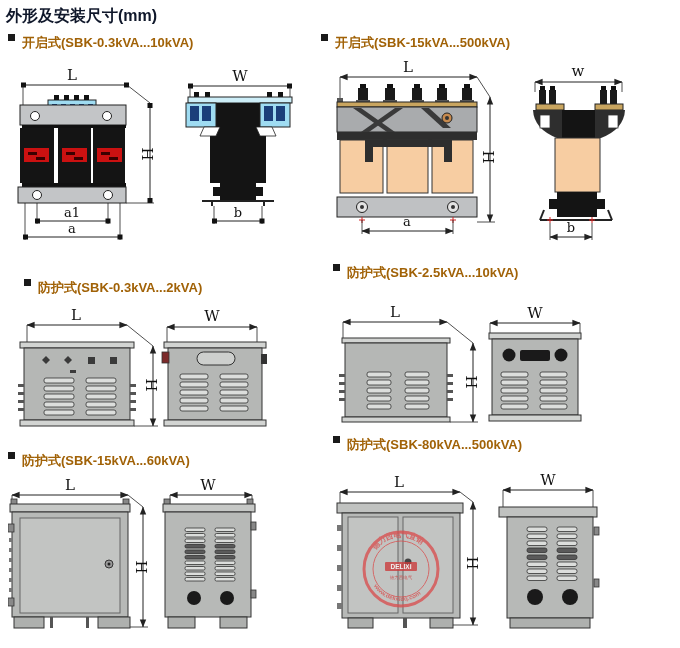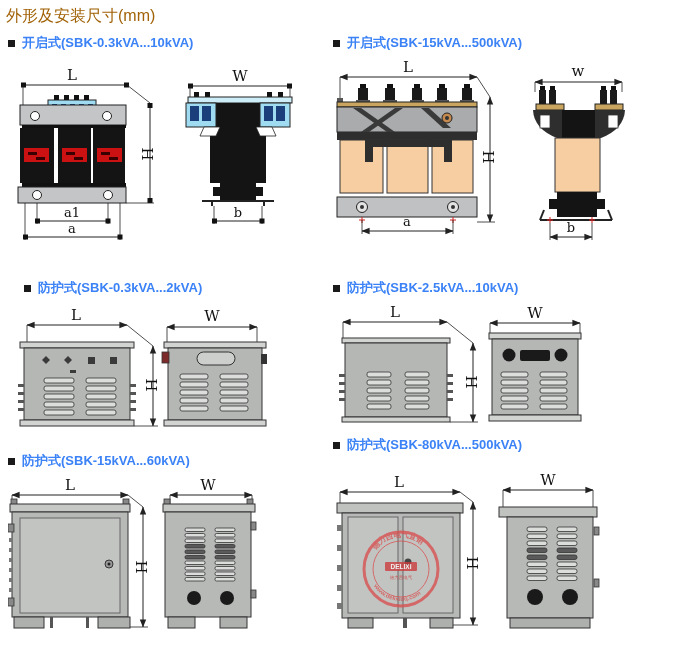--- a/index.html
+++ b/index.html
@@ -1,49 +1,49 @@
 <!DOCTYPE html>
 <html><head>
 <meta charset="utf-8">
 <style>
   html,body{margin:0;padding:0}
   body{width:680px;height:648px;background:#fff;position:relative;overflow:hidden;
        font-family:"Liberation Sans","DejaVu Sans",sans-serif}
-  #title{position:absolute;left:6px;top:6px;font-weight:normal;font-size:16px;color:#a16207}
-  .sec{position:absolute;display:flex;align-items:center;gap:7px;
-       font-weight:bold;font-size:13px;color:#3b82f6;white-space:nowrap}
+  #title{position:absolute;left:6px;top:6px;font-weight:bold;font-size:16px;color:#0f172a}
+  .sec{position:absolute;display:flex;align-items:flex-start;gap:7px;
+       font-weight:bold;font-size:13px;color:#a16207;white-space:nowrap}
   .sec .bullet{width:7px;height:7px;background:#1a1a1a;flex:none}
   .diag{position:absolute}
   svg .dl{stroke:#222;stroke-width:1;fill:none}
   svg .ext{stroke:#222;stroke-width:.8;fill:none}
   svg .sq{fill:#111}
   svg .lv{fill:#dcdedc;stroke:#333;stroke-width:.8}
   svg .lvd{fill:#5a5a5a;stroke:#333;stroke-width:.8}
   svg .fin{fill:#555}
   svg text.dimL{font:15px "DejaVu Serif","Liberation Serif",serif;fill:#111;text-anchor:middle}
   svg text.dimS{font:13px "DejaVu Serif","Liberation Serif",serif;fill:#111;text-anchor:middle}
 </style>
 </head>
 <body>
 
 <div id="title">外形及安装尺寸(mm)</div>
 
 <div class="sec" style="left:8px;top:34px">
   <span class="bullet"></span>
   <span>开启式(SBK-0.3kVA...10kVA)</span>
 </div>
-<div class="sec" style="left:333px;top:34px">
+<div class="sec" style="left:321px;top:34px">
   <span class="bullet"></span>
   <span>开启式(SBK-15kVA...500kVA)</span>
 </div>
 <div class="sec" style="left:24px;top:279px">
   <span class="bullet"></span>
   <span>防护式(SBK-0.3kVA...2kVA)</span>
 </div>
-<div class="sec" style="left:333px;top:279px">
+<div class="sec" style="left:333px;top:264px">
   <span class="bullet"></span>
   <span>防护式(SBK-2.5kVA...10kVA)</span>
 </div>
 <div class="sec" style="left:8px;top:452px">
   <span class="bullet"></span>
   <span>防护式(SBK-15kVA...60kVA)</span>
 </div>
 <div class="sec" style="left:333px;top:436px">
   <span class="bullet"></span>
   <span>防护式(SBK-80kVA...500kVA)</span>

